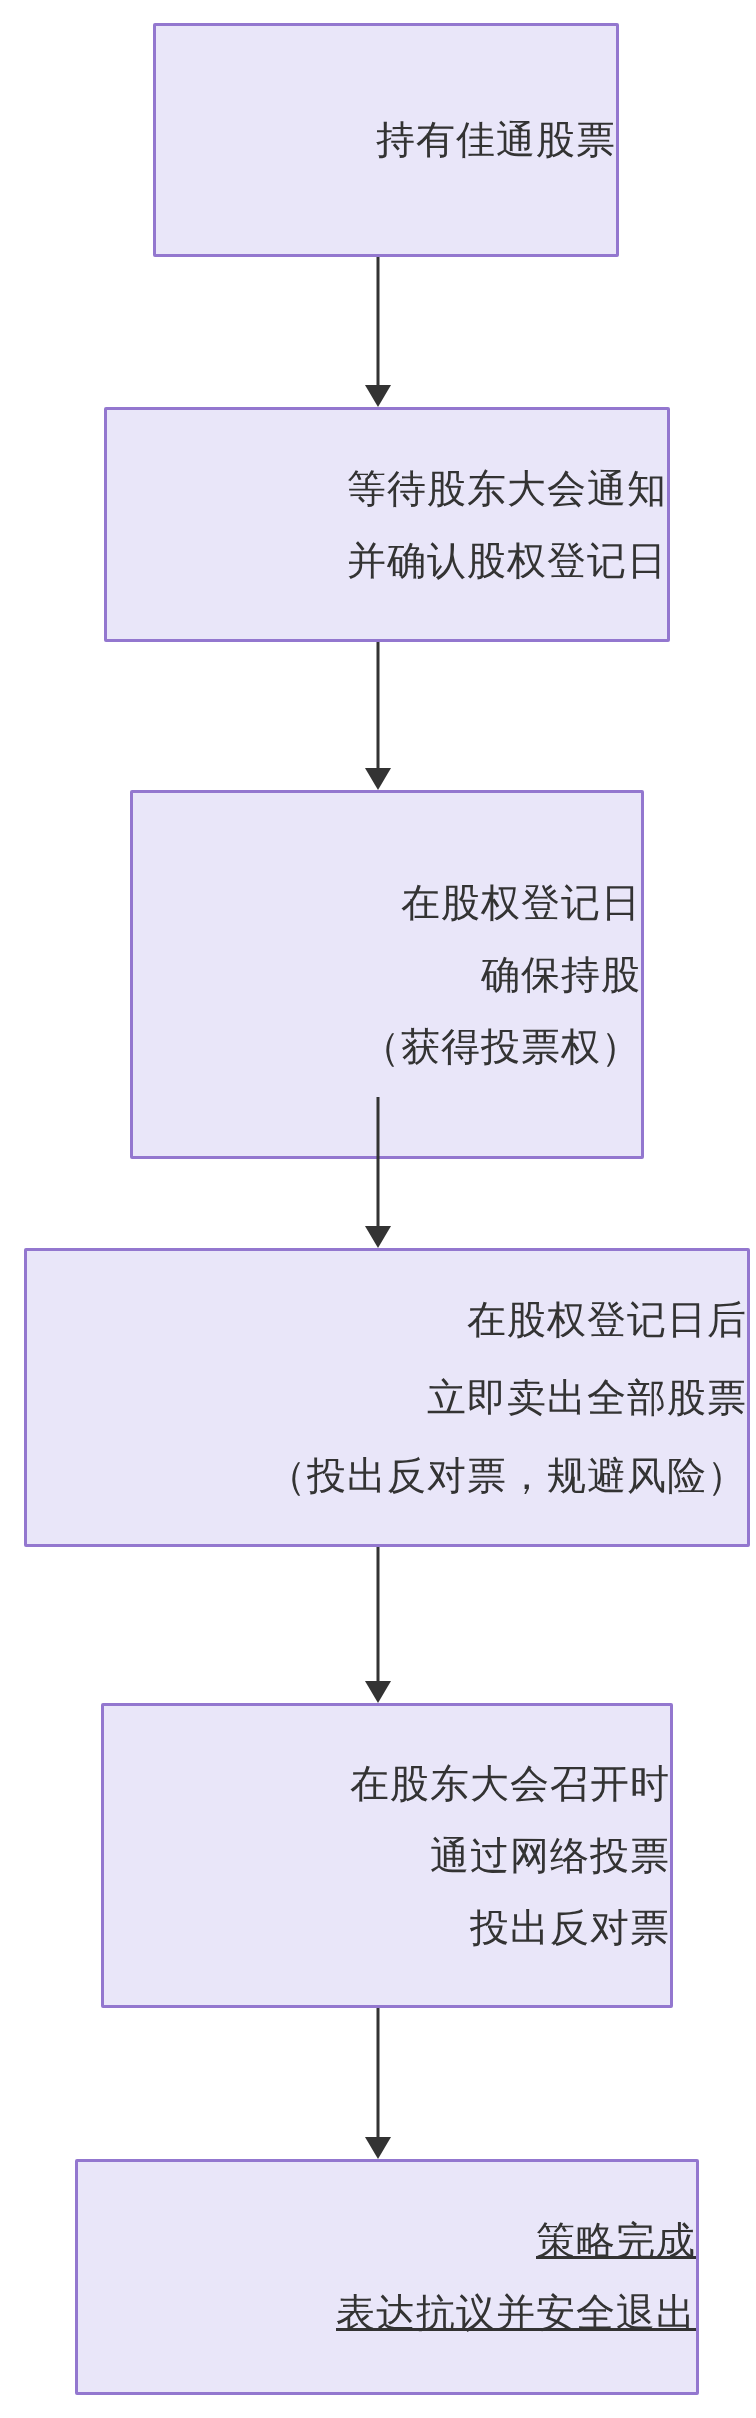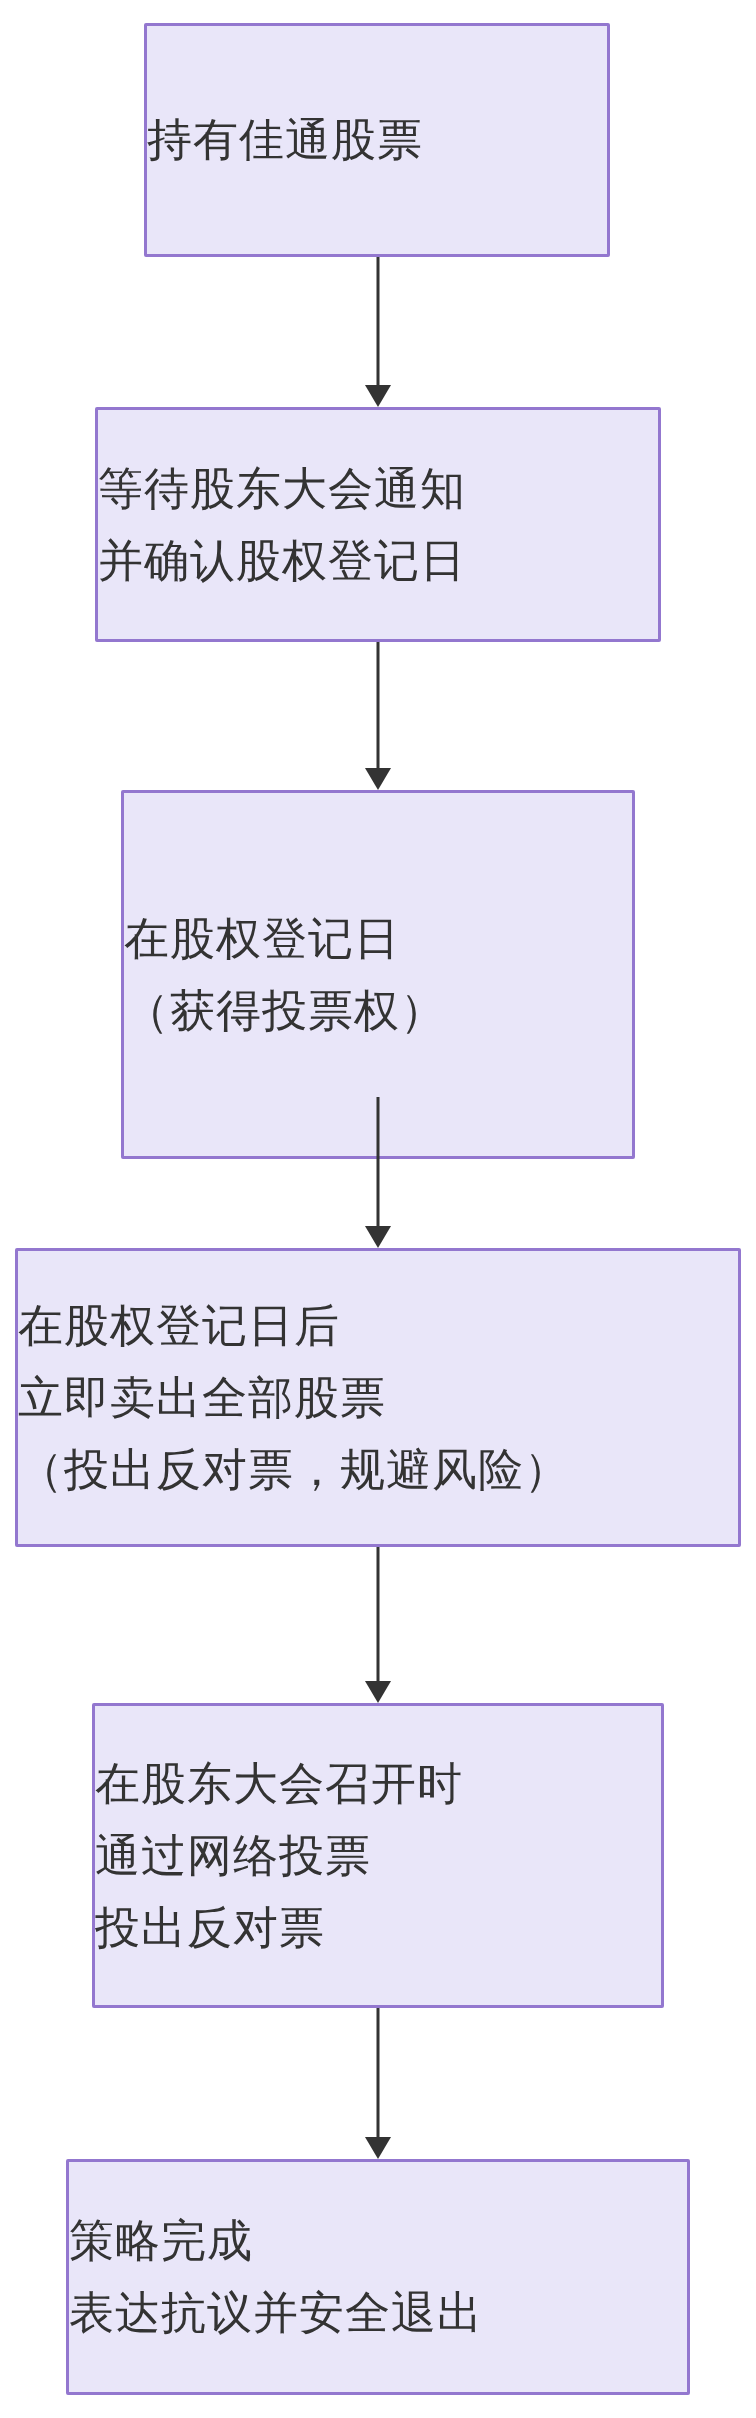--- a/index.html
+++ b/index.html
@@ -16,27 +16,28 @@
     overflow: hidden;
   }
   .node {
     position: absolute;
     box-sizing: border-box;
     background: var(--node-fill, #e9e6f9);
     border: 3px solid var(--node-border, #9377cf);
     border-radius: 2px;
     display: flex;
     flex-direction: column;
-    align-items: flex-start;
+    align-items: flex-end;
     justify-content: center;
     text-align: center;
     color: var(--text, #333333);
-    font-size: 45px;
+    font-size: 39px;
     line-height: 72px;
     letter-spacing: 1px;
+    margin-left: 9px;
   }
   .node .line { white-space: nowrap; }
   .arrow {
     position: absolute;
     width: 26px;
   }
   .arrow .shaft {
     position: absolute;
     top: 0;
     left: 50%;
@@ -51,23 +52,23 @@
     width: 0;
     height: 0;
     border-left: 13px solid transparent;
     border-right: 13px solid transparent;
     border-top: 22px solid var(--arrow, #333333);
   }
   
   #node-1 { left: 144px; top: 23px;   width: 466px; height: 234px; }
   #node-2 { left: 95px;  top: 407px;  width: 566px; height: 235px; }
   #node-3 { left: 121px; top: 790px;  width: 514px; height: 369px; }
-  #node-4 { left: 15px;  top: 1248px; width: 726px; height: 299px; }
+  #node-4 { left: 15px;  top: 1248px; width: 726px; height: 299px; gap: 6px; }
   #node-5 { left: 92px;  top: 1703px; width: 572px; height: 305px; }
-  #node-6 { left: 66px;  top: 2159px; width: 624px; height: 236px; }
+  #node-6 { left: 66px;  top: 2159px; width: 624px; height: 236px; text-decoration: underline; }
   
   #arrow-1 { left: 365px; top: 257px;  height: 150px; }
   #arrow-2 { left: 365px; top: 642px;  height: 148px; }
   #arrow-3 { left: 365px; top: 1097px; height: 151px; }
   #arrow-4 { left: 365px; top: 1547px; height: 156px; }
   #arrow-5 { left: 365px; top: 2008px; height: 151px; }
   #arrow-1 .shaft { height: 130px; }
   #arrow-2 .shaft { height: 128px; }
   #arrow-3 .shaft { height: 131px; }
   #arrow-4 .shaft { height: 136px; }
@@ -92,20 +93,21 @@
     <div class="line">并确认股权登记日</div>
   </div>
 
   <div class="arrow" id="arrow-2">
     <div class="shaft"></div>
     <div class="head"></div>
   </div>
 
   <div class="node" id="node-3">
     <div class="line">在股权登记日</div>
+    <div class="line">确保持股</div>
     <div class="line">（获得投票权）</div>
   </div>
 
   <div class="arrow" id="arrow-3">
     <div class="shaft"></div>
     <div class="head"></div>
   </div>
 
   <div class="node" id="node-4">
     <div class="line">在股权登记日后</div>

